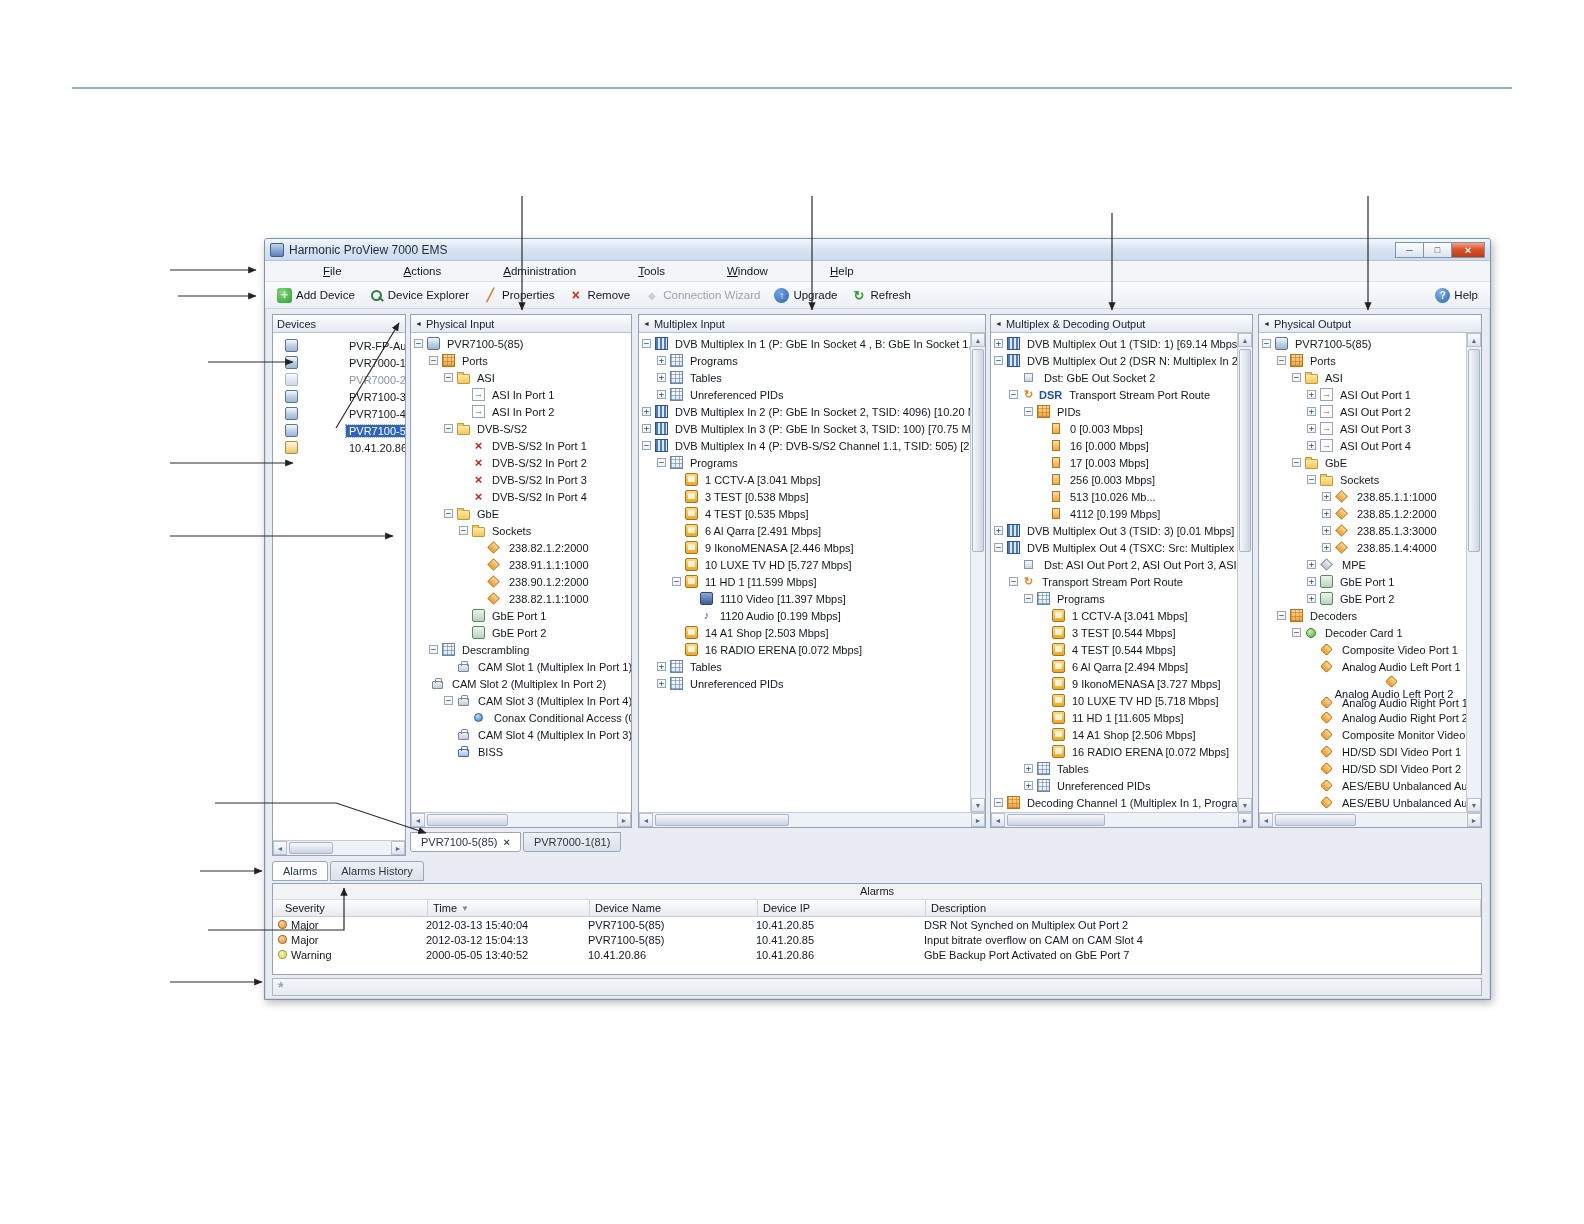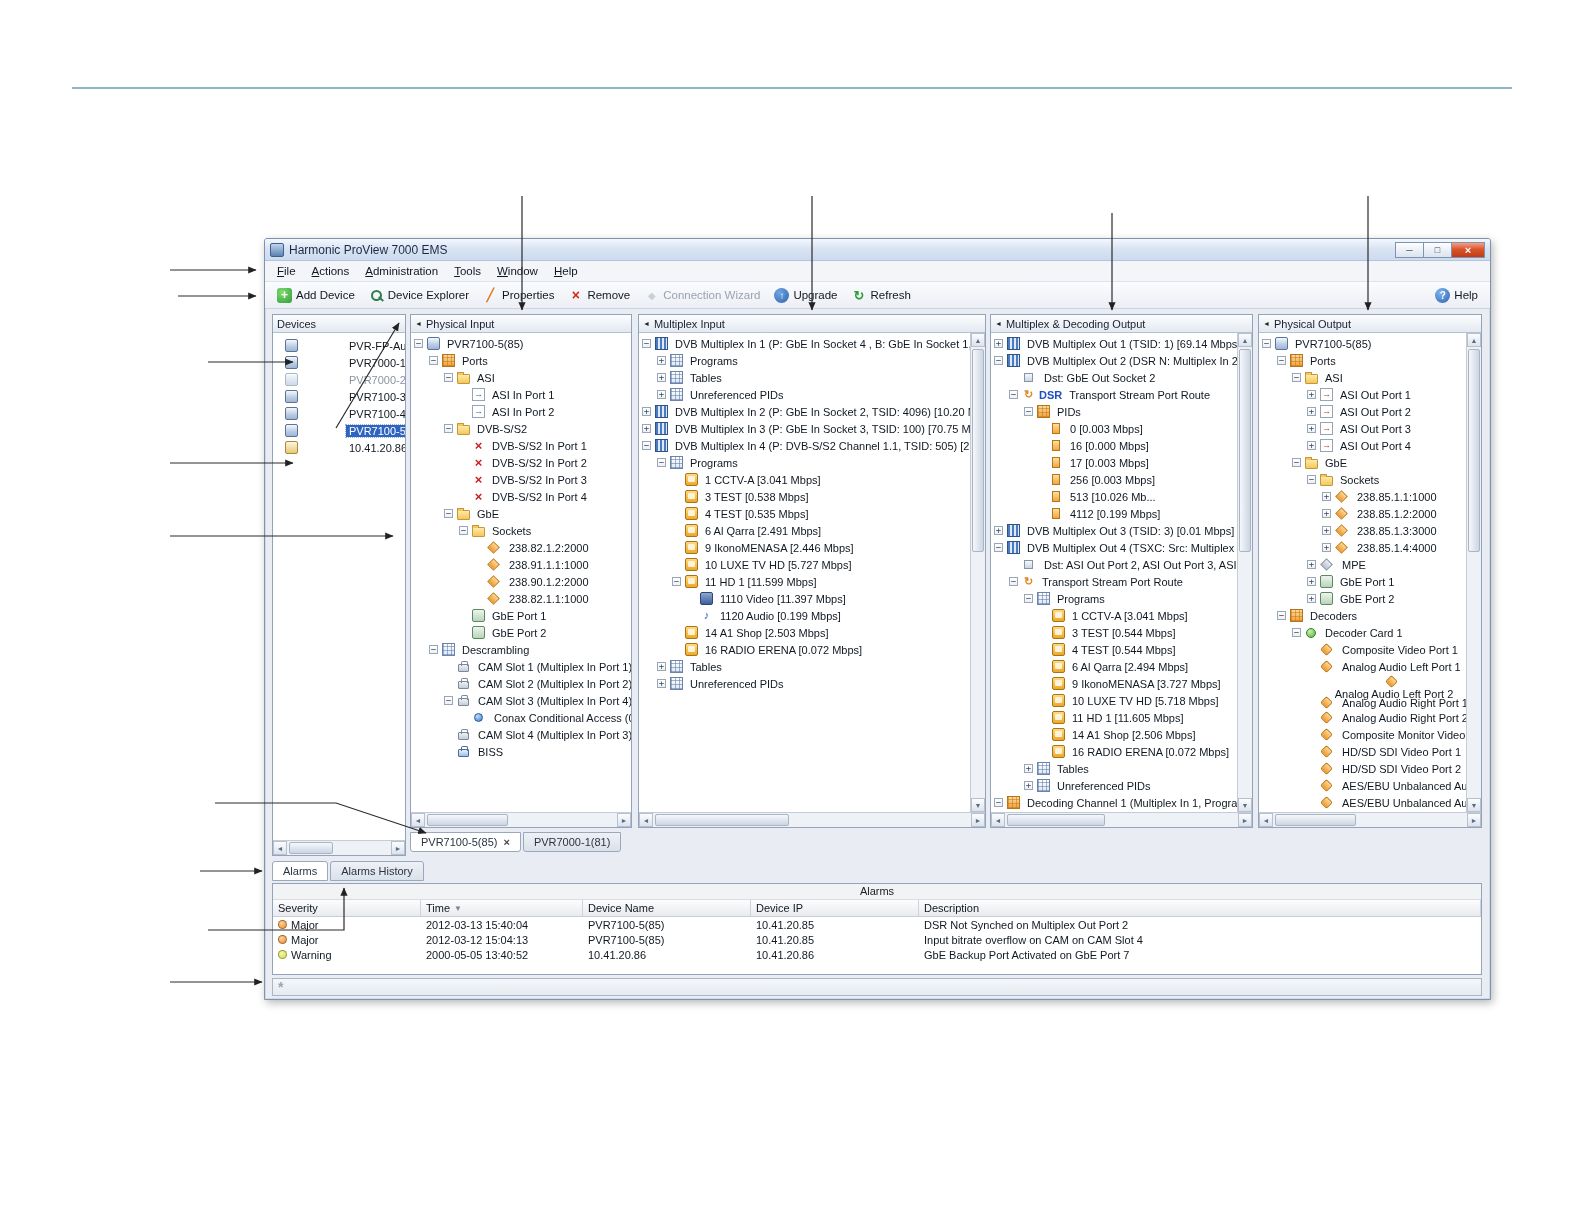--- a/index.html
+++ b/index.html
@@ -15,21 +15,21 @@
        padding:0 5px;background:linear-gradient(#f3f8fd,#d9e4f3 45%,#ccdbf0);
        border-bottom:1px solid #b4c4da;border-radius:2px 2px 0 0;font-size:12px;color:#1d2b42;box-sizing:border-box;}
   .appicon{width:14px;height:14px;border-radius:2px;flex:none;
        background:linear-gradient(#bfd4ee,#5d82b4);border:1px solid #3f5f8e;box-sizing:border-box;}
   .winbtns{margin-left:auto;display:flex;}
   .wbtn{width:29px;height:16px;margin-left:-1px;border:1px solid #7f93ad;display:flex;align-items:center;justify-content:center;
        font-size:9px;color:#2b3a52;background:linear-gradient(#fdfeff,#dbe4ef);box-sizing:border-box;}
   .wbtn.close{width:34px;background:linear-gradient(#f3a184,#d9542c 45%,#bf3c16);color:#fff;font-size:11px;font-weight:bold;}
   .menubar{position:absolute;left:0;top:22px;right:0;height:21px;background:#f3f5f9;border-bottom:1px solid #dde3ec;
        display:flex;align-items:center;padding-left:4px;font-size:11.5px;box-sizing:border-box;}
-  .mi{display:inline-block;padding:2px 8px;cursor:default;}
+  .mi{display:inline-block;padding:2px 8px;cursor:default;margin-left:46px;}
   .mi::first-letter{text-decoration:underline;}
   .toolbar{position:absolute;left:0;top:43px;right:0;height:27px;display:flex;align-items:center;gap:2px;
        padding:0 6px;background:linear-gradient(#fbfcfe,#eceff5);border-bottom:1px solid #ccd4e0;font-size:11.5px;box-sizing:border-box;}
   .tbtn{display:flex;align-items:center;gap:4px;padding:2px 6px;white-space:nowrap;}
   .tbtn.disabled{color:#9aa3b0;}
   .tbtn.disabled .ti{opacity:.55;}
   .ti{width:15px;height:15px;position:relative;display:inline-flex;align-items:center;justify-content:center;font-size:11px;flex:none;}
   .ti-add{background:radial-gradient(circle at 35% 30%,#83da71,#2f9e3a);border-radius:3px;color:#fff;font-weight:bold;font-size:12px;}
   .ti-explorer::before{content:"";position:absolute;left:2px;top:2px;width:7px;height:7px;border:2px solid #2f7d4a;border-radius:50%;}
   .ti-explorer::after{content:"";position:absolute;width:6px;height:2px;background:#2f7d4a;right:0;bottom:3px;transform:rotate(40deg);}
@@ -341,21 +341,21 @@
             <div class="trow" style="padding-left: 18px;">
               <span class="tg">−</span>
               <span class="ic i-grid"></span>
               <span class="tlabel">Descrambling</span>
             </div>
             <div class="trow" style="padding-left: 33px;">
               <span class="tsp"></span>
               <span class="ic i-cam"></span>
               <span class="tlabel">CAM Slot 1 (Multiplex In Port 1)</span>
             </div>
-            <div class="trow" style="padding-left: 33px;">
+            <div class="trow" style=" margin-left: 7px;">
               <span class="tsp"></span>
               <span class="ic i-cam"></span>
               <span class="tlabel">CAM Slot 2 (Multiplex In Port 2)</span>
             </div>
             <div class="trow" style="padding-left: 33px;">
               <span class="tg">−</span>
               <span class="ic i-cam"></span>
               <span class="tlabel">CAM Slot 3 (Multiplex In Port 4)</span>
             </div>
             <div class="trow" style="padding-left: 48px;">
@@ -864,21 +864,21 @@
           <span>Alarms</span>
         </div>
         <div class="xtab top">
           <span>Alarms History</span>
         </div>
       </div>
 
     <div class="atable">
       <div class="aband">Alarms</div>
       <div class="acols" id="alarmcols">
-          <div class="acell" style="width: 148px;">
+          <div class="acell" style="width: 148px; margin-left: 7px;">
             <span>Severity</span>
           </div>
           <div class="acell" style="width: 162px; text-align: right;">
             <span>Time</span>
             <span class="sorticon">▼</span>
           </div>
           <div class="acell" style="width: 168px;">
             <span>Device Name</span>
           </div>
           <div class="acell" style="width: 168px;">

